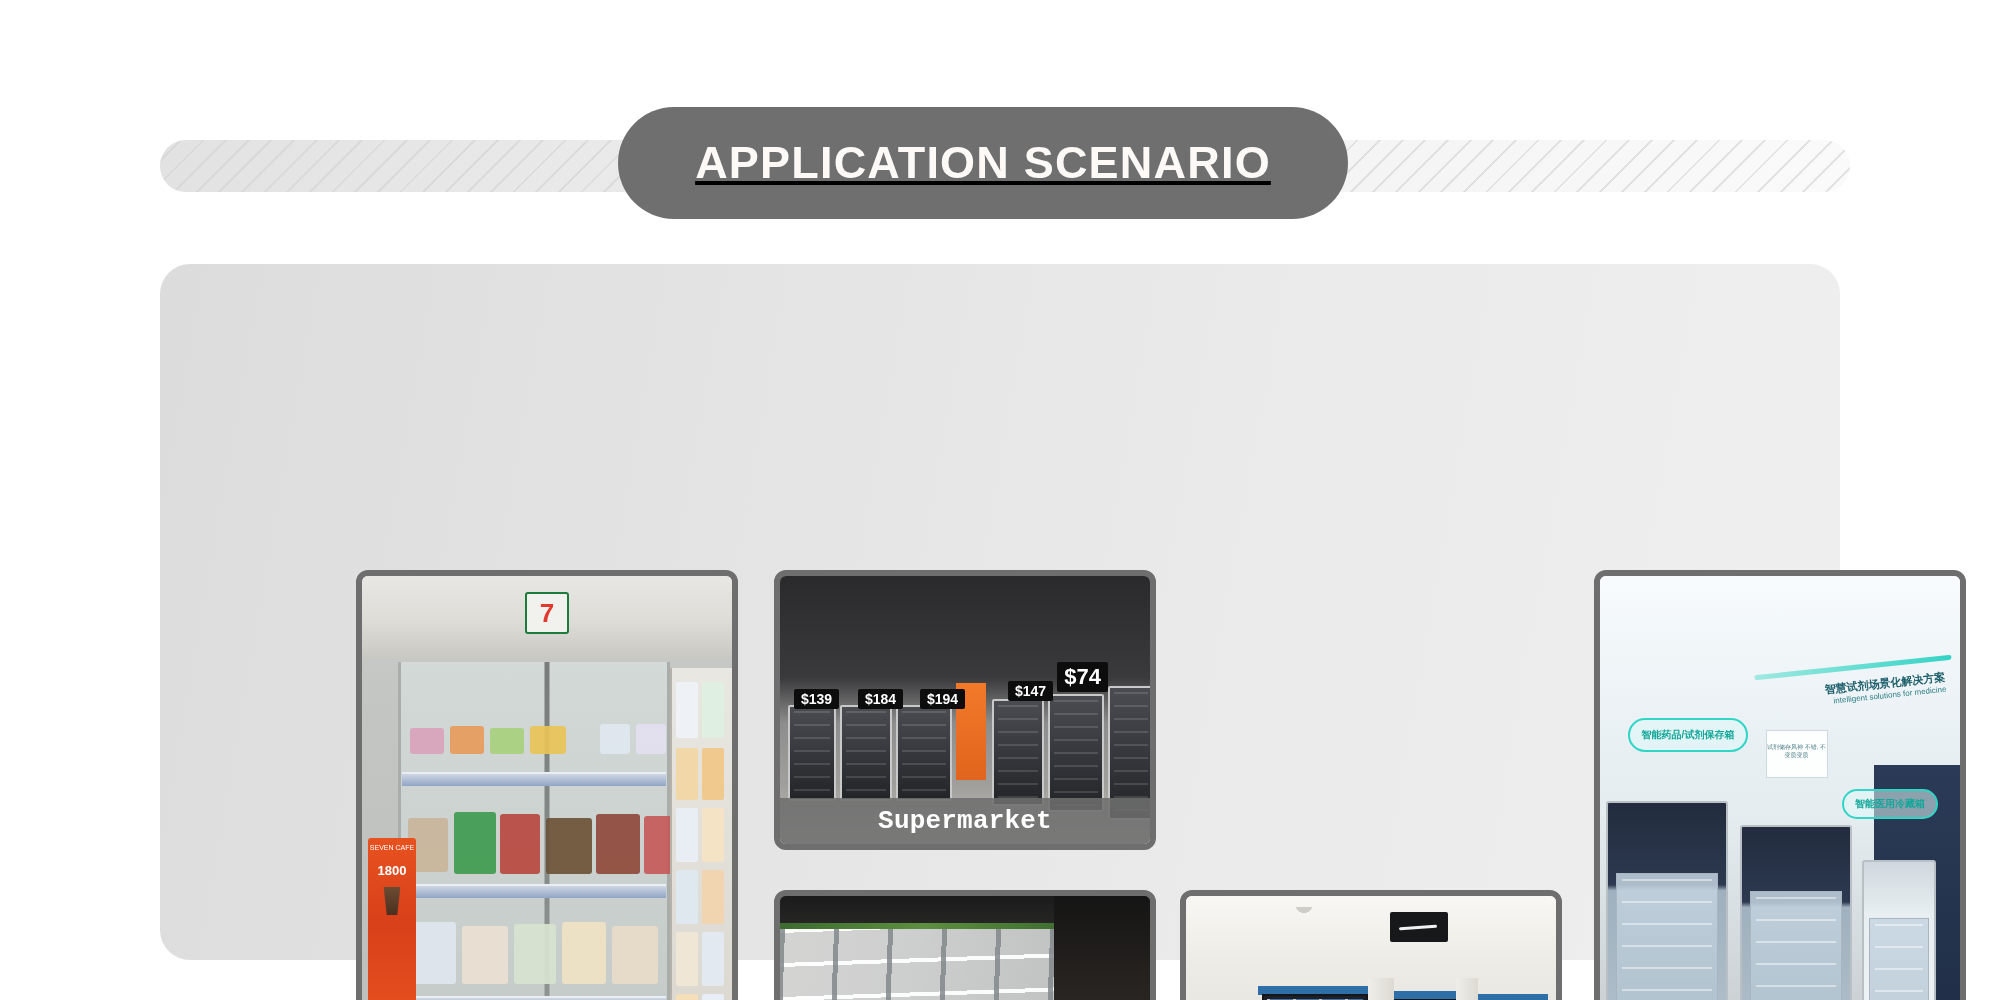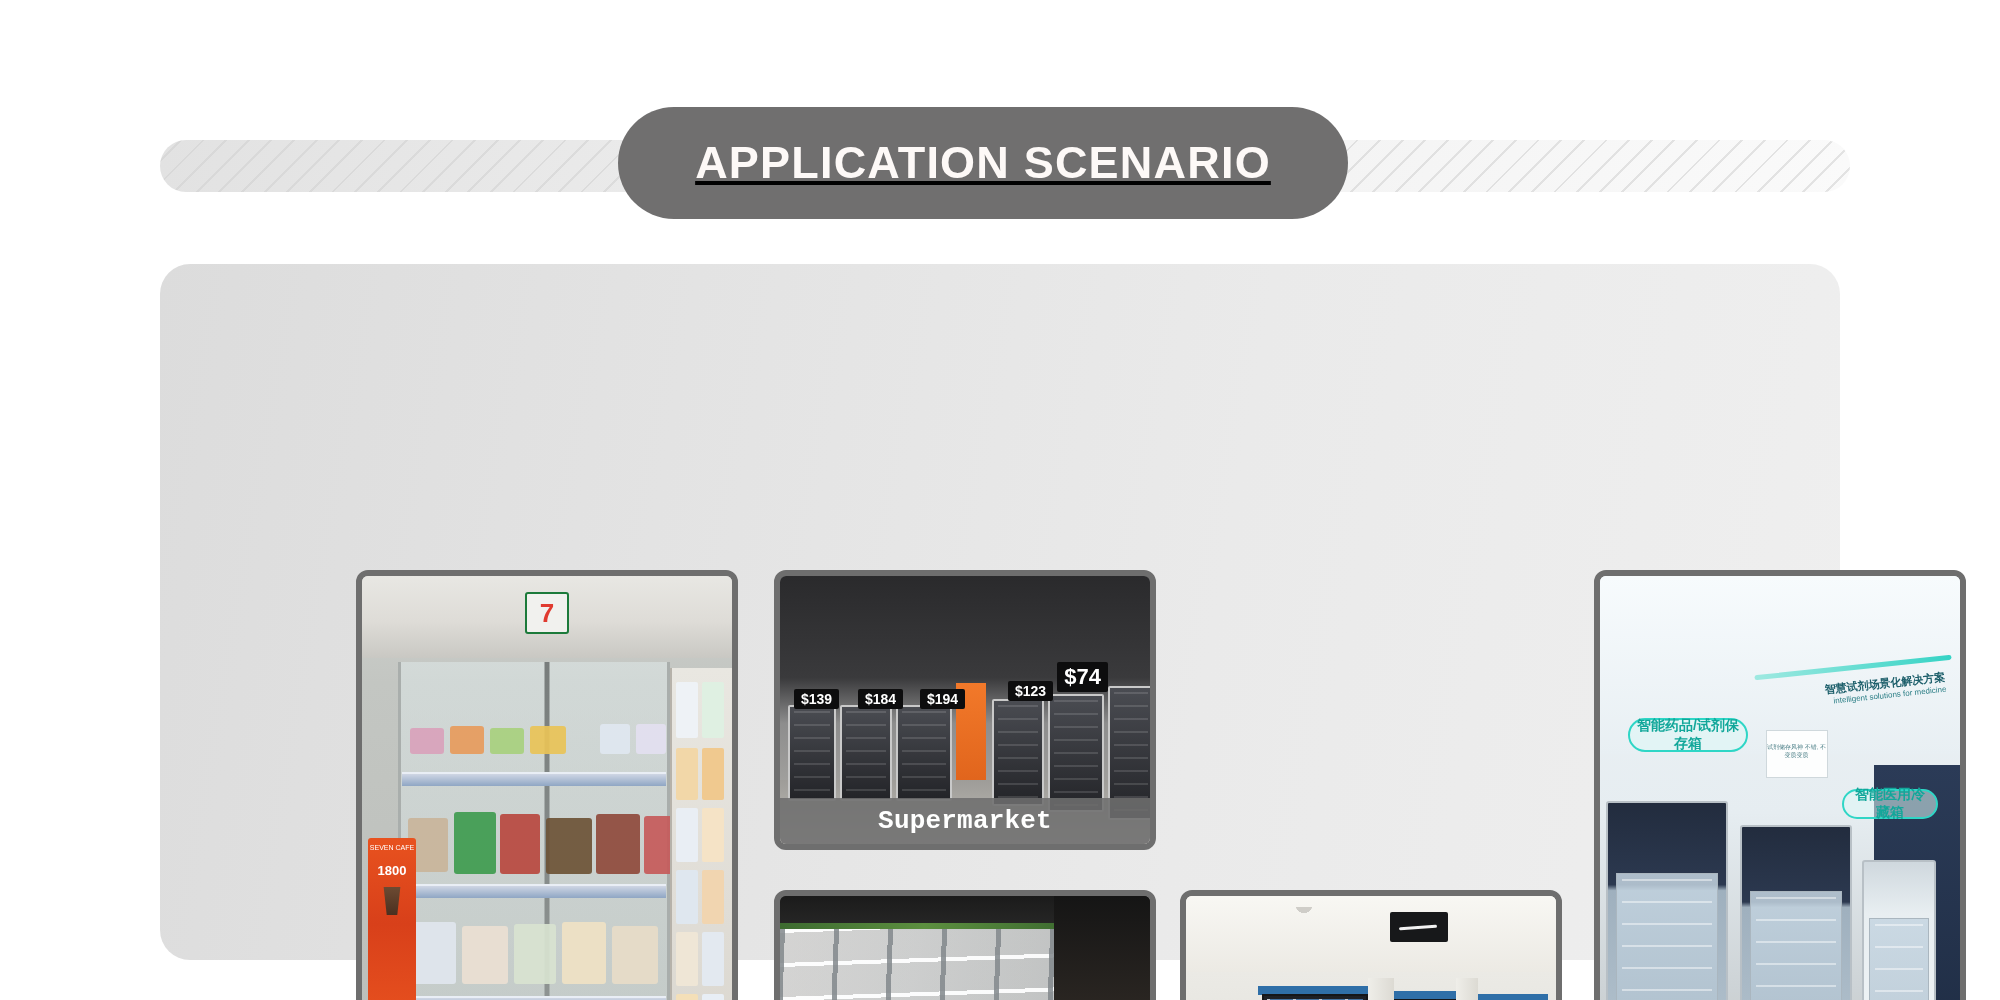--- a/index.html
+++ b/index.html
@@ -230,21 +230,21 @@
   }
   .med-cn-head {
     position:absolute; right:14px; top:17%;
     color:#1d5f6b; font-size:11px; font-weight:bold; transform:rotate(-6deg);
     text-align:right; line-height:1.25; white-space:nowrap;
   }
   .med-cn-head small { display:block; font-size:8px; font-weight:normal; color:#2c7f86; }
   .med-badge {
     position:absolute; border:2px solid #2fd6c6; border-radius:22px;
     background:rgba(220,248,246,0.55);
-    color:#12a79a; font-size:14px; font-weight:bold;
+    color:#12a79a; font-size:10px; font-weight:bold;
     display:flex; align-items:center; justify-content:center;
     text-align:center; padding:0 6px;
   }
   .med-whitesign {
     position:absolute; left:46%; top:26%; width:62px; height:48px;
     background:rgba(255,255,255,0.9); border:1px solid #cfd8dc;
     color:#4a7e86; font-size:6px; text-align:center; padding-top:12px; line-height:1.4;
   }
   .med-backwall {
     position:absolute; right:0; top:32%; bottom:16%; width:24%;
@@ -428,21 +428,21 @@
         <div class="sm-cooler" style="left:8px;  top:48%; width:48px;  height:36%"></div>
         <div class="sm-cooler" style="left:60px; top:48%; width:52px;  height:36%"></div>
         <div class="sm-cooler" style="left:116px;top:48%; width:56px;  height:36%"></div>
         <div class="sm-cooler" style="left:212px;top:46%; width:52px;  height:40%"></div>
         <div class="sm-cooler" style="left:268px;top:44%; width:56px;  height:44%"></div>
         <div class="sm-cooler" style="left:328px;top:41%; width:46px;  height:50%"></div>
 
         <div class="sm-price" style="left:14px; top:42%">$139</div>
         <div class="sm-price" style="left:78px; top:42%">$184</div>
         <div class="sm-price" style="left:140px;top:42%">$194</div>
-        <div class="sm-price" style="left:228px;top:39%">$123</div>
+        <div class="sm-price" style="left:228px;top:39%">$147</div>
         <div class="sm-price big" style="right:42px;top:32%">$74</div>
       </div>
       <div class="card-caption">Supermarket</div>
     </div>
 
 
     <div class="card" id="card-fancooling">
       <div class="photo ph-fc">
         <div class="fc-top"></div>
         <div class="fc-green"></div>

